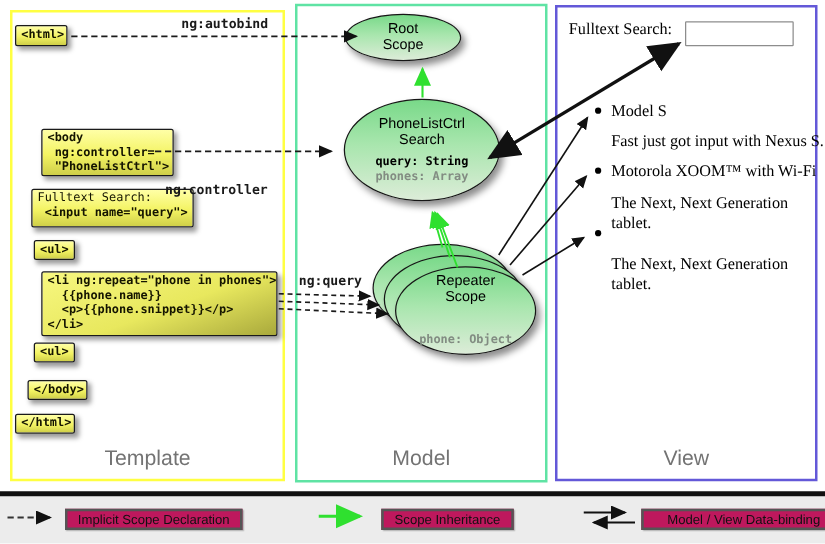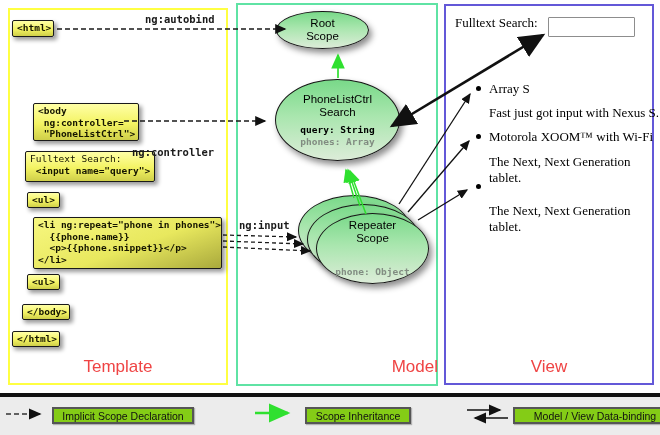--- a/index.html
+++ b/index.html
@@ -5,21 +5,21 @@
   html,body{margin:0;padding:0;background:#ffffff;}
   #canvas{position:relative;width:660px;height:435px;background:#ffffff;overflow:hidden;
           font-family:"Liberation Sans",sans-serif;}
   .abs{position:absolute;box-sizing:border-box;}
 
   
   .colbox{border:2px solid;background:#ffffff;z-index:1;}
   #tpl-box{left:8px;top:8px;width:220px;height:377px;border-color:#ffff42;}
   #mdl-box{left:236px;top:3px;width:202px;height:383px;border-color:#5fe3a4;}
   #vw-box{left:444px;top:4px;width:210px;height:381px;border-color:#6358d8;}
-  .collabel{z-index:2;font-size:17px;color:#ef4444;text-align:center;}
+  .collabel{z-index:2;font-size:17px;color:#737373;text-align:center;}
 
   
   .codebox{z-index:2;border:1.5px solid #1a1a1a;border-radius:2px;
            background:linear-gradient(180deg,#ffffa6 0%,#f3f363 55%,#cfcf49 100%);
            box-shadow:2.5px 3px 4px rgba(0,0,0,0.40);
            padding:1px 4px;color:#141400;
            font-family:"DejaVu Sans Mono",monospace;font-size:9.5px;line-height:11.5px;font-weight:bold;}
   .codebox .ln{white-space:pre;}
   .codebox .rg{font-weight:normal;}
   #bx-li{background:linear-gradient(160deg,#fbfb8e 0%,#ececec00 0%,#f7f780 0%,#e8e85e 55%,#a9a93c 100%);}
@@ -42,40 +42,40 @@
   .vsearch-label{z-index:2;font-size:13px;color:#000;}
   .vsearch{z-index:2;position:absolute;left:548px;top:17px;width:79px;height:18px;
            border:1px solid #8d8d8d;background:#ffffff;border-radius:1px;padding:0 3px;
            font-family:"Liberation Serif",serif;font-size:12px;}
   .dot{z-index:2;width:5px;height:5px;border-radius:50%;background:#000;}
   .vtitle{z-index:2;font-size:13px;color:#000;}
   .vdesc{z-index:2;font-size:13px;color:#000;}
 
   
   #legend-strip{left:0;top:397px;width:660px;height:38px;background:#ececec;z-index:0;}
-  .legendbox{z-index:2;border:2px solid #555;background:#84cc16;color:#111;
+  .legendbox{z-index:2;border:2px solid #555;background:#be185d;color:#111;
              display:flex;align-items:center;justify-content:center;
              font-size:10.5px;box-shadow:1px 1px 1px rgba(0,0,0,0.25);}
 
   
   #overlay{position:absolute;left:0;top:0;width:660px;height:435px;z-index:5;pointer-events:none;}
 </style>
 </head>
 <body>
 
 <div id="canvas">
 
   <div class="abs" id="legend-strip"></div>
 
   <div class="abs colbox" id="tpl-box"></div>
   <div class="abs colbox" id="mdl-box"></div>
   <div class="abs colbox" id="vw-box"></div>
 
   <div class="abs collabel" style="left:8px;top:357px;width:220px;">Template</div>
-  <div class="abs collabel" style="left:236px;top:357px;width:202px;text-align:right;">Model</div>
+  <div class="abs collabel" style="left:236px;top:357px;width:202px;">Model</div>
   <div class="abs collabel" style="left:444px;top:357px;width:210px;">View</div>
 
   <div class="abs codebox" style="left:12px;top:20px;width:42px;height:17px;">
     <div class="ln">&lt;html&gt;</div>
   </div>
 
   <div class="abs codebox" style="left:18px;top:103px;width:106px;height:38px;margin-left:15px;">
     <div class="ln">&lt;body</div>
     <div class="ln"> ng:controller=</div>
     <div class="ln"> "PhoneListCtrl"&gt;</div>
@@ -104,21 +104,21 @@
   <div class="abs codebox" style="left:22px;top:304px;width:48px;height:16px;">
     <div class="ln">&lt;/body&gt;</div>
   </div>
 
   <div class="abs codebox" style="left:12px;top:331px;width:48px;height:16px;">
     <div class="ln">&lt;/html&gt;</div>
   </div>
 
   <div class="abs arrowlabel" style="left:145px;top:13px;">ng:autobind</div>
   <div class="abs arrowlabel" style="left:132px;top:105px;margin-top:41px;">ng:controller</div>
-  <div class="abs arrowlabel" style="left:239px;top:219px;">ng:input</div>
+  <div class="abs arrowlabel" style="left:239px;top:219px;">ng:query</div>
 
   <div class="abs ellipse" style="left:276px;top:11px;width:93px;height:38px;">
     <div class="scope-title">Root
 Scope</div>
   </div>
 
   <div class="abs ellipse" style="left:275px;top:79px;width:125px;height:82px;">
     <div class="scope-title">PhoneListCtrl
 Search</div>
     <div class="scope-prop prop-black" style="margin-top:5px;">query: String</div>
@@ -130,21 +130,21 @@
   <div class="abs ellipse" style="left:316px;top:213px;width:113px;height:71px;">
     <div class="scope-title">Repeater
 Scope</div>
     <div class="scope-prop prop-gray" style="margin-top:21px;">phone: Object</div>
   </div>
 
   <div class="abs vsearch-label serif" style="left:455px;top:15px;">Fulltext Search:</div>
   <input class="vsearch" value="" style="">
 
   <div class="abs dot" style="left:476px;top:86px;"></div>
-  <div class="abs vtitle serif" style="left:489px;top:81px;">Array S</div>
+  <div class="abs vtitle serif" style="left:489px;top:81px;">Model S</div>
   <div class="abs vdesc serif" style="left:489px;top:105px;">Fast just got input with Nexus S.</div>
 
   <div class="abs dot" style="left:476px;top:134px;"></div>
   <div class="abs vtitle serif" style="left:489px;top:129px;">Motorola XOOM™  with Wi-Fi</div>
   <div class="abs vdesc serif" style="left:489px;top:154px;">The Next, Next Generation tablet.</div>
 
   <div class="abs dot" style="left:476px;top:184px;"></div>
   <div class="abs vdesc serif" style="left:489px;top:203px;">The Next, Next Generation tablet.</div>
 
   <div class="abs legendbox" style="left:52px;top:407px;width:142px;height:17px;">

